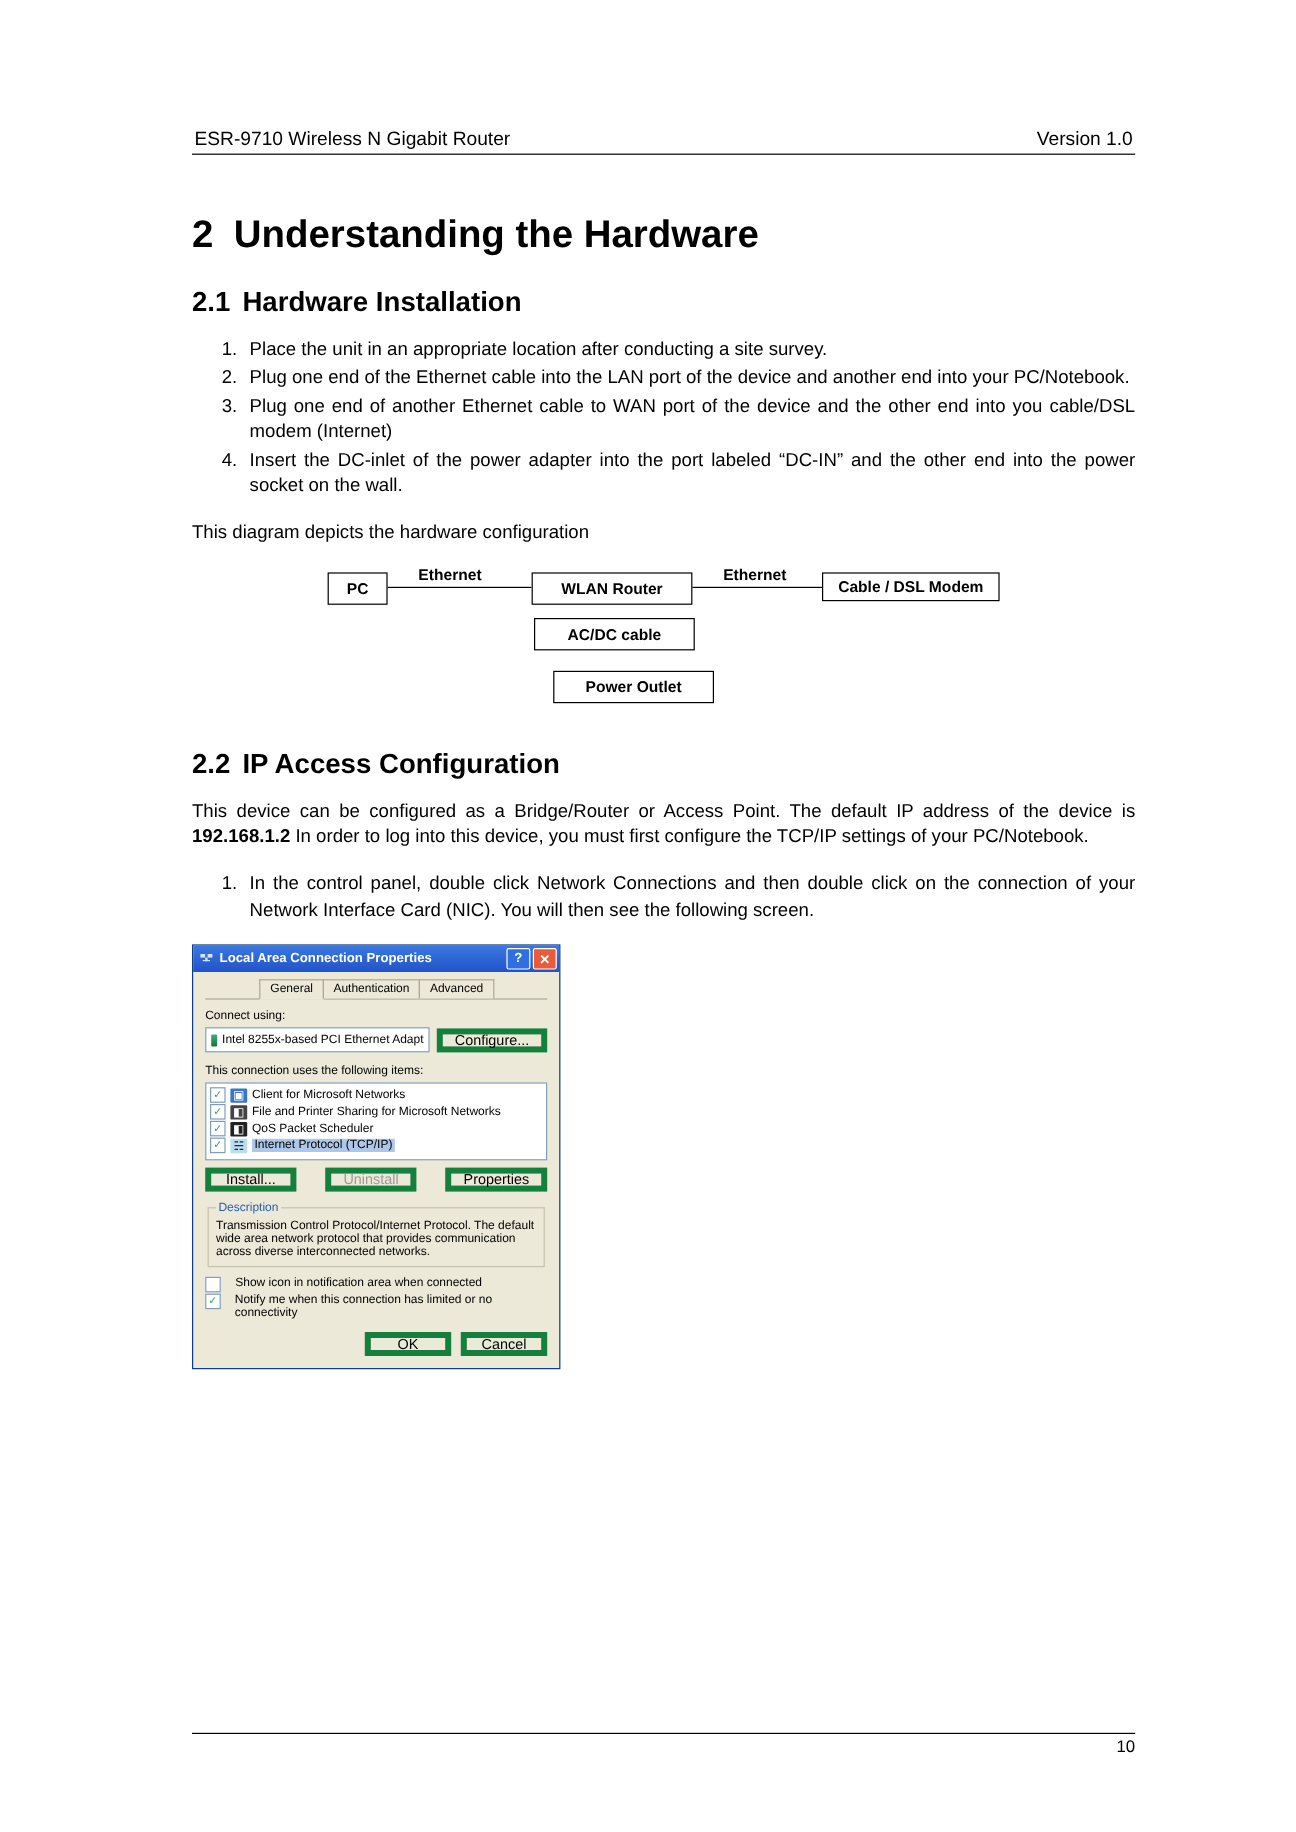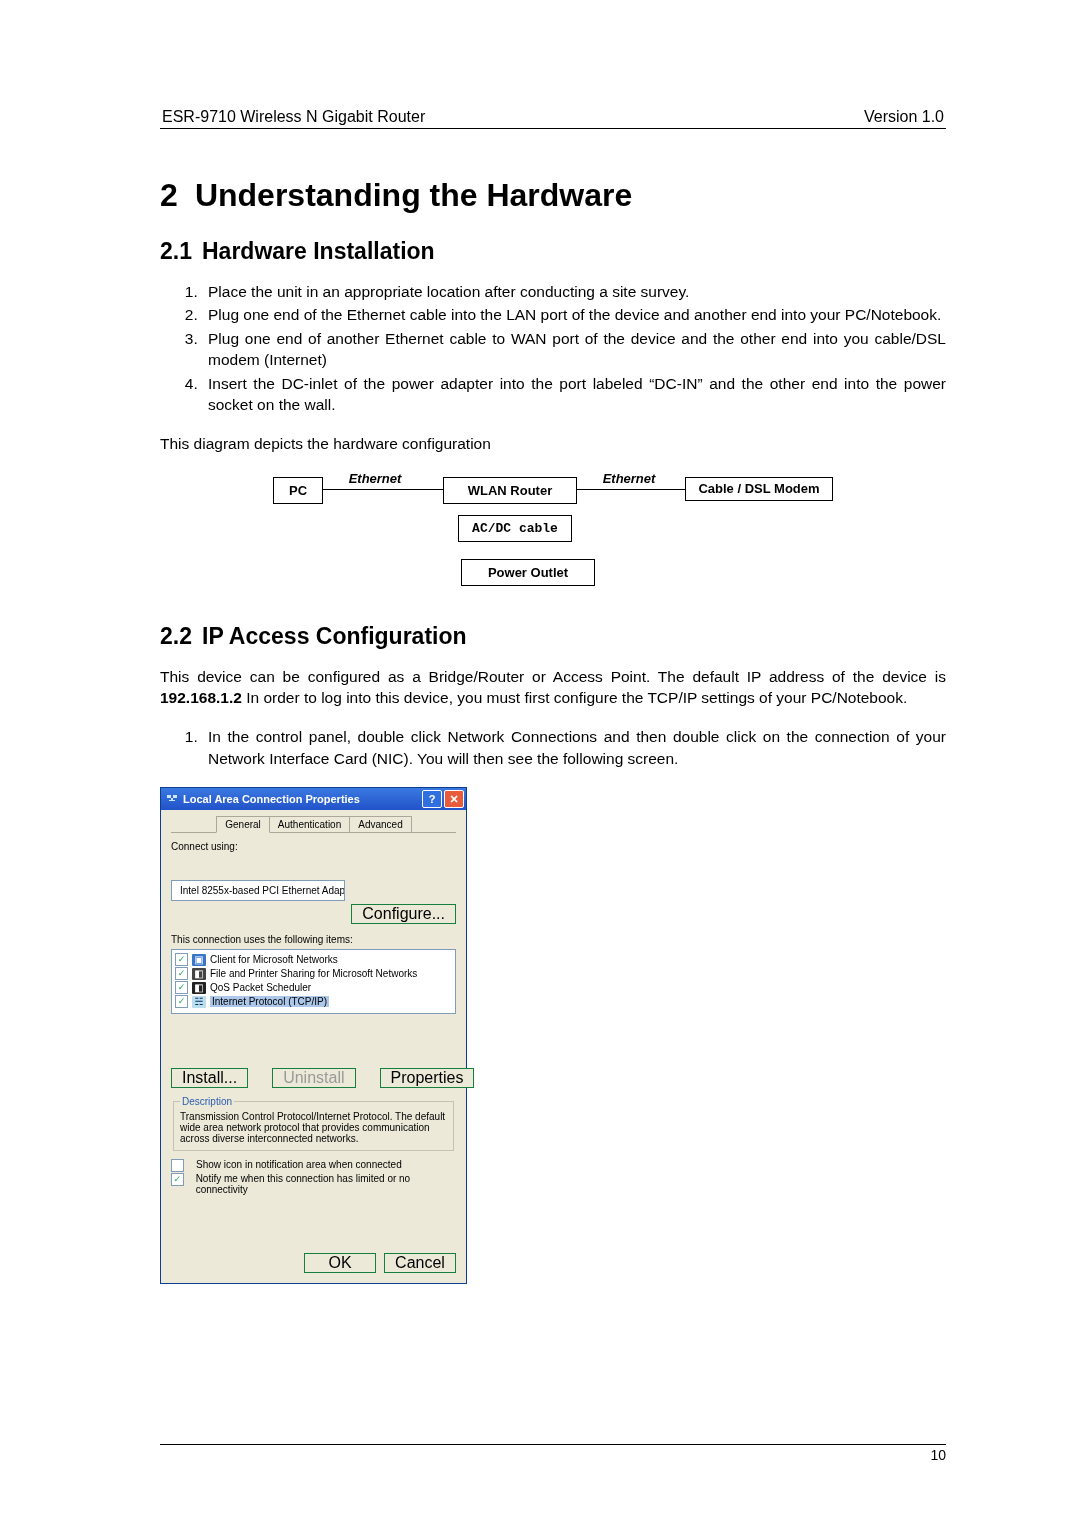--- a/index.html
+++ b/index.html
@@ -69,21 +69,20 @@
     background: #fff;
     text-align: center;
     font-weight: bold;
     padding: 5px 4px;
     box-sizing: border-box;
   }
   .dlabel {
     position: absolute;
     font-weight: bold;
     text-align: center;
-    font-style: italic;
   }
   .dline {
     position: absolute;
     border-top: 1px solid #000;
   }
 
   
   .xp-dialog {
     width: 305px;
     border: 1px solid #0b3d91;
@@ -131,22 +130,22 @@
   .xp-label { margin: 2px 0 4px 0; }
   .xp-row { display:flex; align-items:center; gap:6px; margin-bottom:10px; }
   .xp-input {
     flex:1; height:19px; border:1px solid #7f9db9; background:#fff;
     display:flex; align-items:center; padding:0 4px; gap:4px;
     overflow:hidden; white-space:nowrap;
   }
   .xp-nic-icon { width:14px; height:10px;
     background:linear-gradient(#4a8,#173); border-radius:1px; position:relative; }
   .xp-btn {
-    border:1px solid #15803d; background:#ece9d8; height:20px;
-    padding:0 10px; font-size:16px; display:inline-flex; align-items:center; justify-content:center;margin-top:48px;
+    border:5px solid #15803d; background:#ece9d8; height:20px;
+    padding:0 10px; font-size:12px; display:inline-flex; align-items:center; justify-content:center;
   }
   .xp-btn.dis { color:#9a9a9a; }
   .xp-listbox {
     border:1px solid #7f9db9; background:#fff; padding:2px 3px 4px 3px;
     margin-bottom:6px;
   }
   .xp-li { display:flex; align-items:center; gap:4px; margin:1px 0; }
   .xp-check { width:11px; height:11px; border:1px solid #7f9db9; background:#fff;
     display:inline-flex; align-items:center; justify-content:center; font-size:9px; line-height:1; color:#2a5; }
   .glyph { width:14px; height:12px; display:inline-flex; align-items:center; justify-content:center; font-size:10px; }
@@ -200,21 +199,21 @@
   <p class="para">This diagram depicts the hardware configuration</p>
 
   <div class="diagram">
     <div class="dbox" style="left:0; top:0; width:50px;">PC</div>
     <div class="dline" style="left:50px; top:12px; width:120px;"></div>
     <div class="dlabel" style="left:62px; top:-6px; width:80px;">Ethernet</div>
     <div class="dbox" style="left:170px; top:0; width:134px;">WLAN Router</div>
     <div class="dline" style="left:304px; top:12px; width:108px;"></div>
     <div class="dlabel" style="left:316px; top:-6px; width:80px;">Ethernet</div>
     <div class="dbox" style="left:412px; top:0; width:148px; padding-top:3px; padding-bottom:3px; line-height:1.25;">Cable / DSL Modem</div>
-    <div class="dbox" style="left:185px; top:38px; width:114px;font-family:Liberation Mono, monospace;">AC/DC cable</div>
+    <div class="dbox" style="left:172px; top:38px; width:134px;">AC/DC cable</div>
     <div class="dbox" style="left:188px; top:82px; width:134px;">Power Outlet</div>
   </div>
 
   <h2 class="section-title">
     <span class="section-num">2.2</span><span>IP Access Configuration</span>
   </h2>
 
   <p class="para">
     <span>This device can be configured as a Bridge/Router or Access Point.  The default IP address of the device is </span><span class="para-b">192.168.1.2</span><span> In order to log into this device, you must first configure the TCP/IP settings of your PC/Notebook.</span>
   </p>

